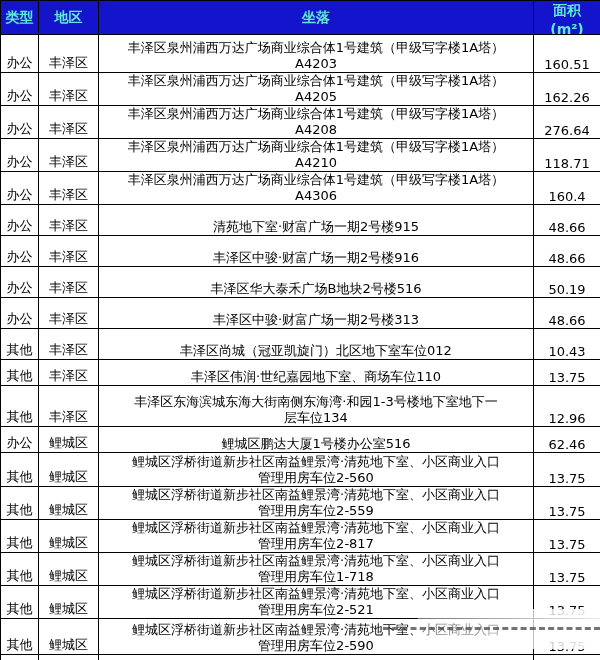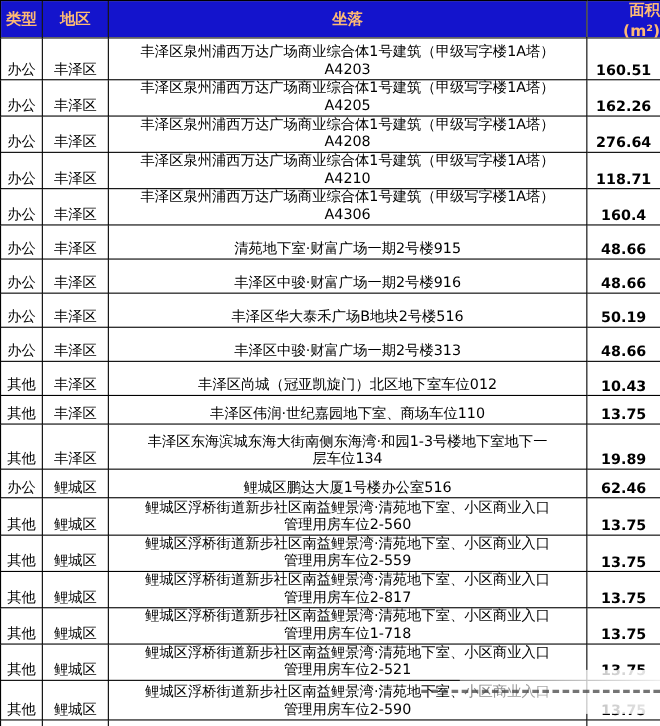--- a/index.html
+++ b/index.html
@@ -22,32 +22,31 @@
     overflow:hidden;
   }
   col.w-type{width:38px;}
   col.w-district{width:60px;}
   col.w-location{width:435px;}
   col.w-area{width:67px;}
 
   tr.head{height:33px;}
   th.hcell{
     background:#1414CC;
-    color:#fdba74;
+    color:#5eead4;
     font-weight:bold;
     font-size:14px;
     text-align:center;
     vertical-align:middle;
   }
   th.hcell .area-wrap{
     height:33px;
     overflow:hidden;
     line-height:19px;
     display:block;
-    text-align:right;
   }
 
   td.c-type,td.c-district{
     font-size:13px;
     text-align:center;
     vertical-align:bottom;
     padding-bottom:3px;
     font-family:Liberation Mono, monospace;
   }
   td.c-location{
@@ -57,21 +56,20 @@
     padding:0 3px 2px 3px;
     line-height:16px;
     white-space:pre-line;
     word-break:break-all;
   }
   td.c-area{
     font-size:13px;
     text-align:center;
     vertical-align:bottom;
     padding-bottom:3px;
-    font-weight:bold;
   }
 
   
   .smudge{
     position:absolute;
     left:418px;top:609px;
     width:182px;height:40px;
     background:linear-gradient(to right,rgba(255,255,255,0.45),rgba(255,255,255,0.92));
     pointer-events:none;
   }
@@ -174,21 +172,21 @@
           <td class="c-type">其他</td>
           <td class="c-district">丰泽区</td>
           <td class="c-location">丰泽区伟润·世纪嘉园地下室、商场车位110</td>
           <td class="c-area">13.75</td>
         </tr>
         <tr style="height: 41px;">
           <td class="c-type">其他</td>
           <td class="c-district">丰泽区</td>
           <td class="c-location">丰泽区东海滨城东海大街南侧东海湾·和园1-3号楼地下室地下一
 层车位134</td>
-          <td class="c-area">19.89</td>
+          <td class="c-area">12.96</td>
         </tr>
         <tr style="height: 26px;">
           <td class="c-type">办公</td>
           <td class="c-district">鲤城区</td>
           <td class="c-location">鲤城区鹏达大厦1号楼办公室516</td>
           <td class="c-area">62.46</td>
         </tr>
         <tr style="height: 34px;">
           <td class="c-type">其他</td>
           <td class="c-district">鲤城区</td>

